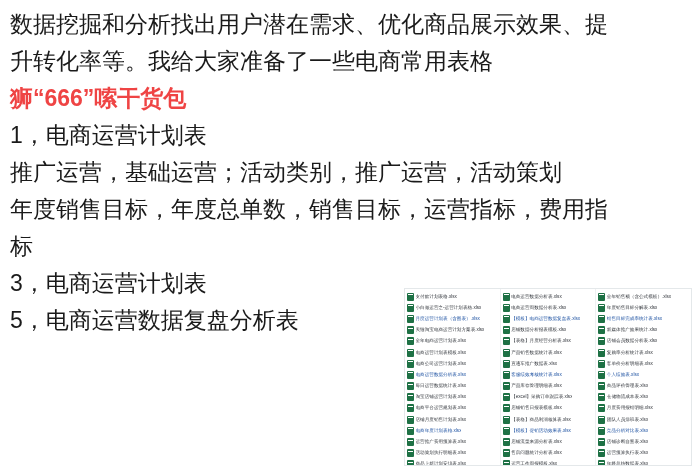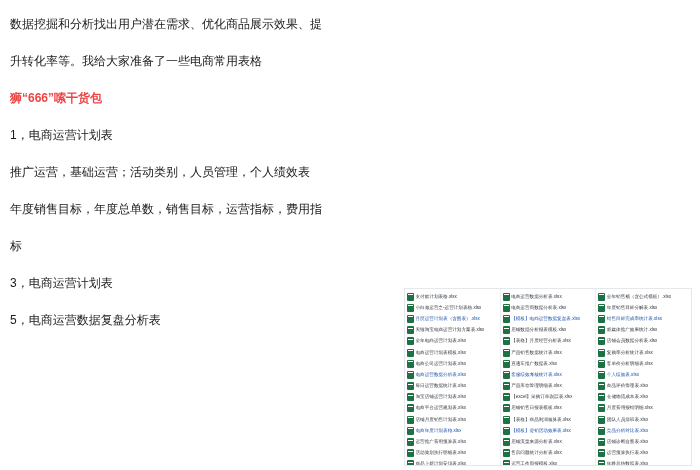--- a/index.html
+++ b/index.html
@@ -15,21 +15,21 @@
     position: relative;
   }
   .page {
     position: relative;
     width: 700px;
     height: 470px;
     box-sizing: border-box;
     padding: 6px 10px 0 10px;
   }
   .line {
-    font-size: 12px;
+    font-size: 23px;
     line-height: 37px;
     color: #1a1a1a;
     white-space: nowrap;
     letter-spacing: 0px;
   }
   .line.highlight {
     color: #ef4444;
     font-weight: bold;
   }
   .filegrid {
@@ -91,21 +91,21 @@
 </head>
 <body>
 
 <div class="page">
 
   <div>
     <div class="line">数据挖掘和分析找出用户潜在需求、优化商品展示效果、提</div>
     <div class="line">升转化率等。我给大家准备了一些电商常用表格</div>
     <div class="line highlight">狮“666”嗦干货包</div>
     <div class="line">1，电商运营计划表</div>
-    <div class="line">推广运营，基础运营；活动类别，人员管理，个人绩效表</div>
+    <div class="line">推广运营，基础运营；活动类别，推广运营，活动策划</div>
     <div class="line">年度销售目标，年度总单数，销售目标，运营指标，费用指</div>
     <div class="line">标</div>
     <div class="line">3，电商运营计划表</div>
     <div class="line">5，电商运营数据复盘分析表</div>
   </div>
 
   <div class="filegrid">
     <div class="filecol">
         <div class="filerow">
           <span class="fileicon" style="background: rgb(30, 113, 69);"></span>

